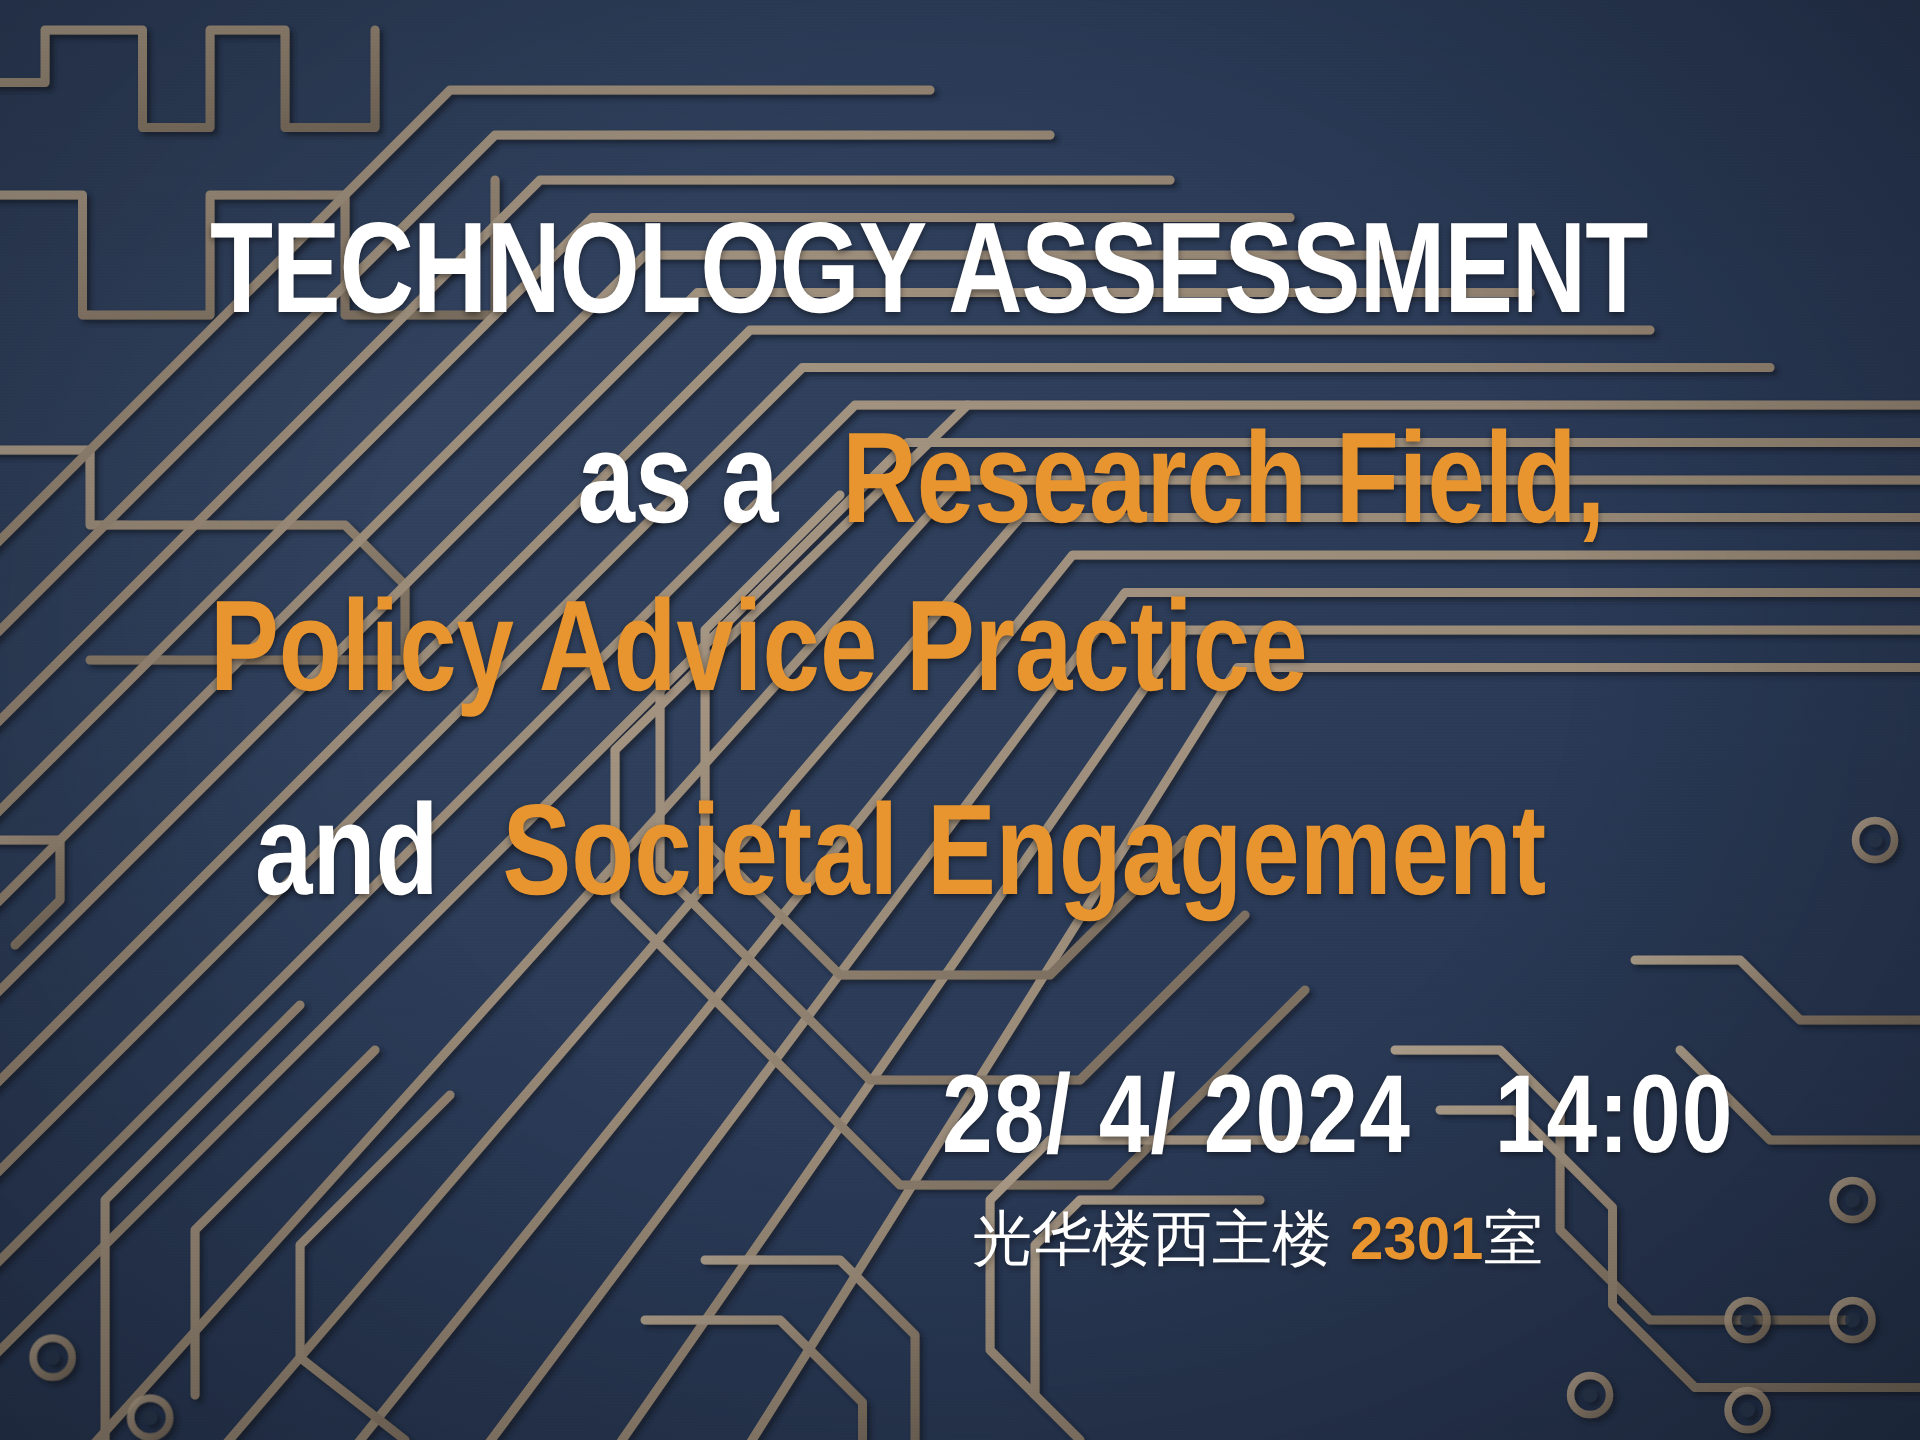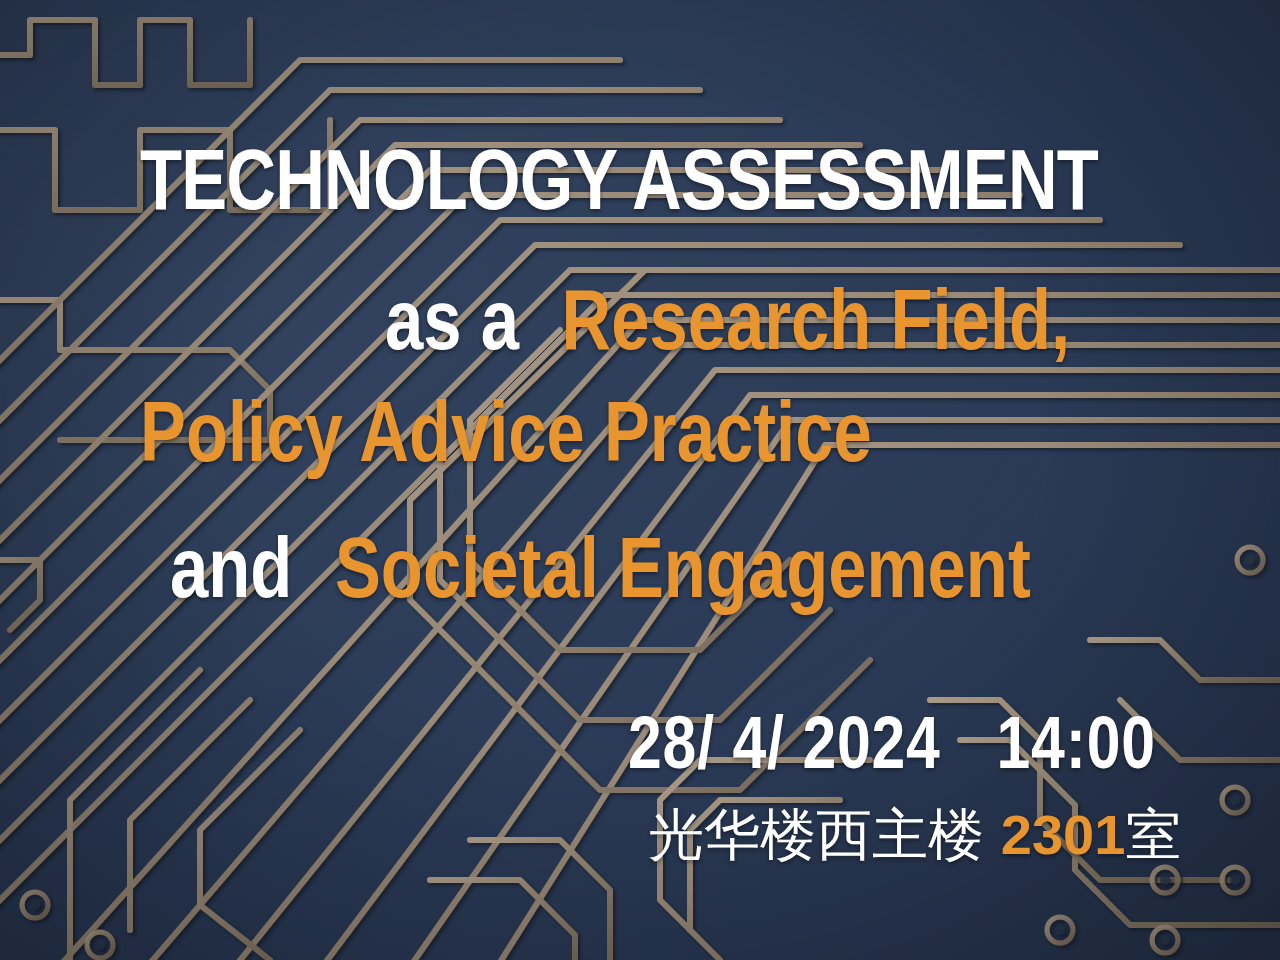--- a/index.html
+++ b/index.html
@@ -84,21 +84,21 @@
 
   #datetime {
     left:628px; top:700px;
     font-size:74px;
     letter-spacing:1px;
     transform:scaleX(.82);
   }
 
   #venue {
     left:648px; top:798px;
-    font-size:56px;
+    font-size:40px;
     font-weight:300;
     letter-spacing:0px;
     font-family:"DejaVu Sans","Liberation Sans", sans-serif;
     text-align:right;
   }
   #venue .o { font-weight:bold; font-family:"Liberation Sans Narrow","Liberation Sans",sans-serif; }
   .sp { display:inline-block; width:.30em; }
   .sp-wide { display:inline-block; width:.62em; }
 </style>
 </head>

